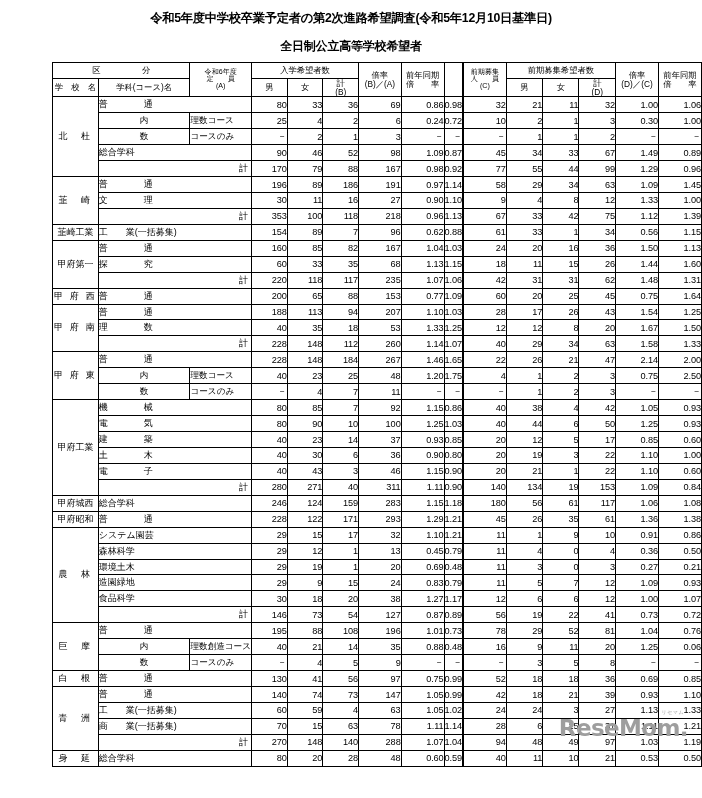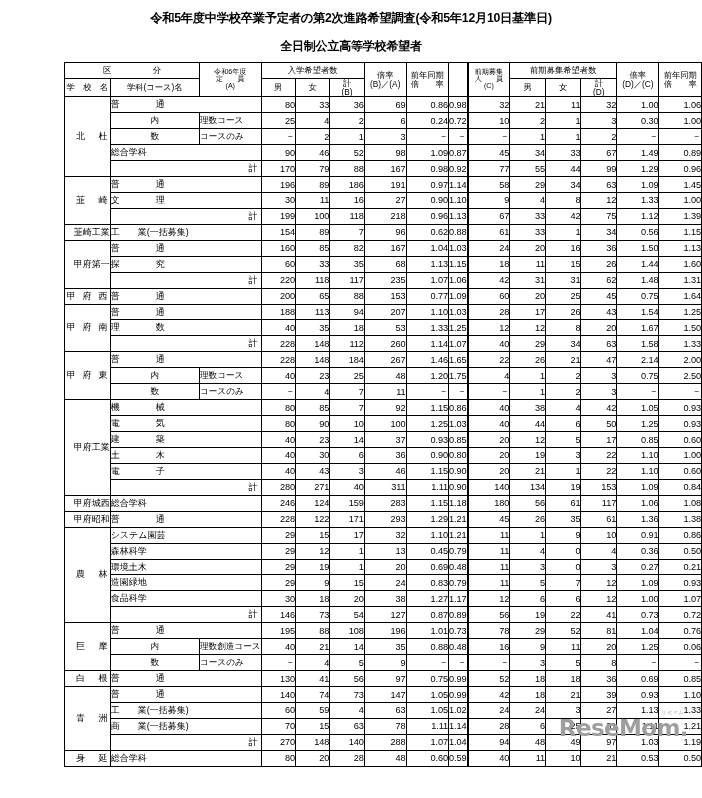--- a/index.html
+++ b/index.html
@@ -27,21 +27,21 @@
   .title-sub {
     text-align: center;
     font-size: 12px;
     font-weight: 700;
     letter-spacing: -0.2px;
     padding-top: 13px;
     line-height: 1.2;
   }
   #tables-wrap {
     position: absolute;
-    left: 64px;
+    left: 52px;
     top: 62px;
     display: flex;
     align-items: flex-start;
     border-radius: 30px;
   }
   table.grid {
     border-collapse: collapse;
     table-layout: fixed;
     font-size: 8.6px;
     background: #fff;
@@ -65,21 +65,21 @@
   }
   .hdr-sm { font-size: 7.1px; line-height: 1.05; }
   .num {
     text-align: right;
     padding-right: 4px;
     font-size: 9.2px;
     vertical-align: middle;
     letter-spacing: -0.1px;
   }
   .schoolname {
-    text-align: right;
+    text-align: center;
     vertical-align: middle;
     font-size: 9px;
     letter-spacing: 2.2px;
     padding-left: 2px;
   }
   .schoolname.tight { letter-spacing: 0px; padding-left: 0; margin-top: 18px; }
   .course {
     text-align: left;
     padding-left: 5px;
     vertical-align: middle;
@@ -257,21 +257,21 @@
             <td class="course spaced" colspan="2">文　　理</td>
             <td class="num">30</td>
             <td class="num">11</td>
             <td class="num">16</td>
             <td class="num">27</td>
             <td class="num">0.90</td>
             <td class="num">1.10</td>
           </tr>
           <tr>
             <td class="course kei" colspan="2">計</td>
-            <td class="num">199</td>
+            <td class="num">353</td>
             <td class="num">100</td>
             <td class="num">118</td>
             <td class="num">218</td>
             <td class="num">0.96</td>
             <td class="num">1.13</td>
           </tr>
           <tr>
             <td class="schoolname tight" rowspan="1">韮崎工業</td>
             <td class="course" colspan="2">工　　業(一括募集)</td>
             <td class="num">154</td>

